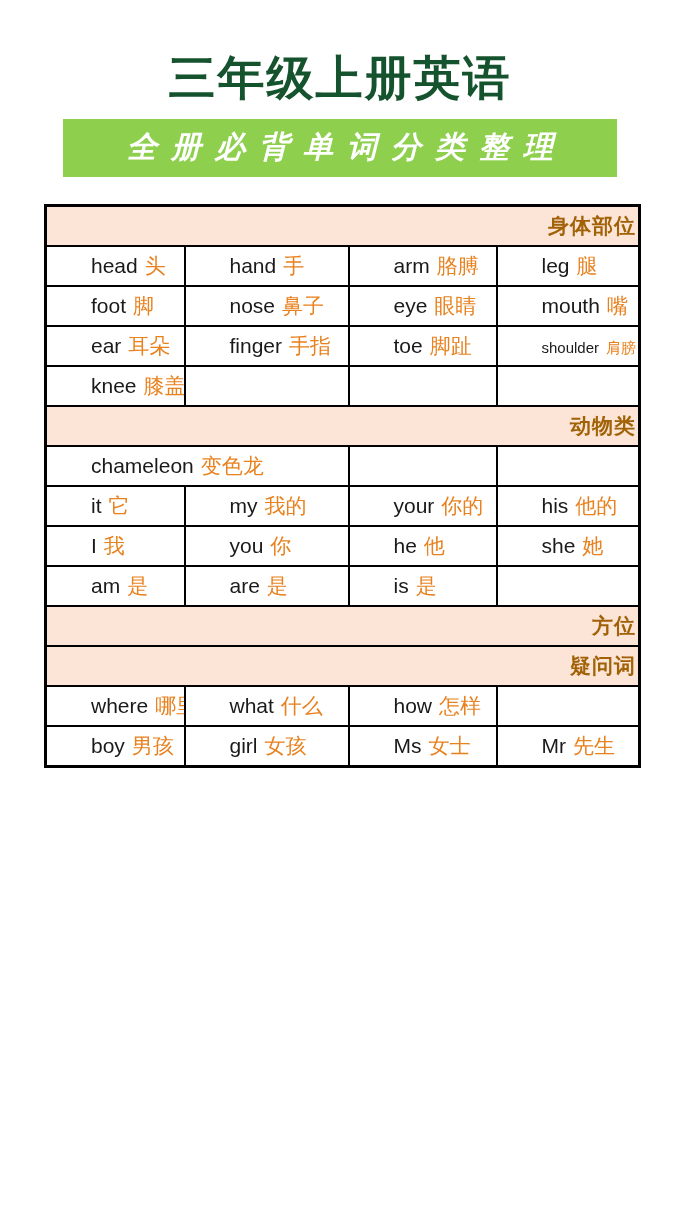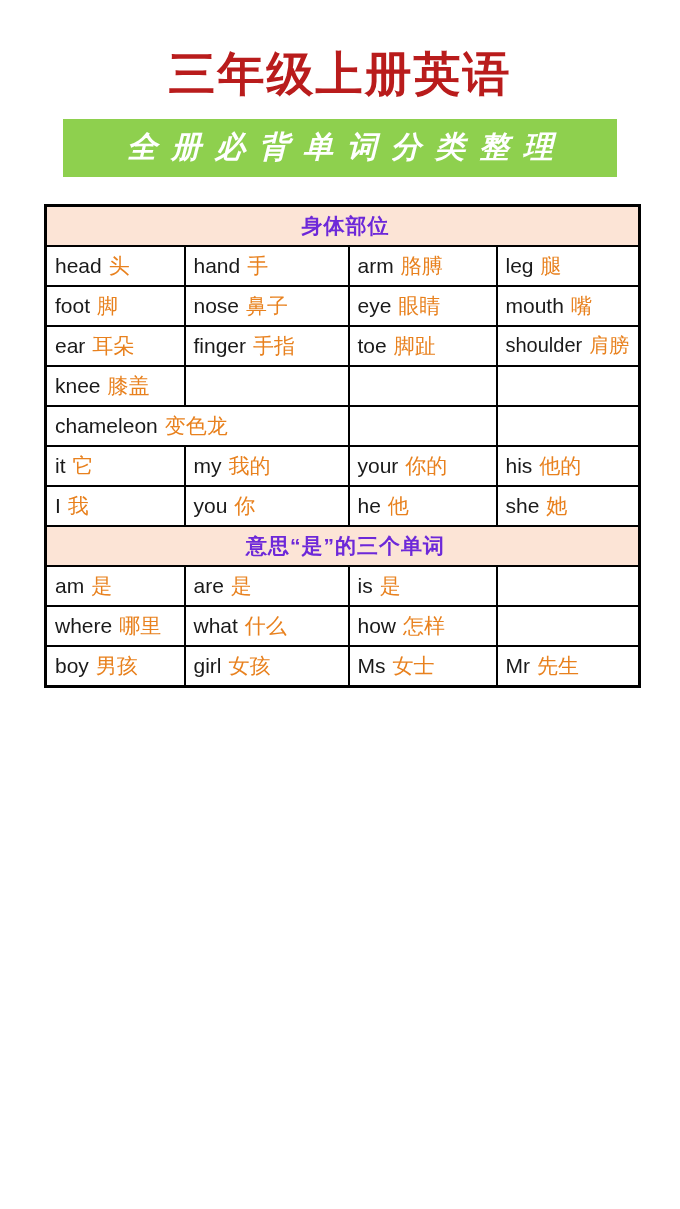--- a/index.html
+++ b/index.html
@@ -11,23 +11,22 @@
     overflow: hidden;
     font-family: "Liberation Sans", sans-serif;
   }
   .page-title {
     margin: 0;
     padding-top: 52px;
     text-align: center;
     font-size: 47px;
     line-height: 1.1;
     font-weight: bold;
-    color: #b91c1c;
+    color: #14532d;
     letter-spacing: 2px;
-    font-family: Liberation Mono, monospace;
   }
   .banner {
     margin: 15px auto 0 auto;
     width: 554px;
     height: 58px;
     background: #8ED04E;
     color: #ffffff;
     display: flex;
     align-items: center;
     justify-content: center;
@@ -49,30 +48,30 @@
     border: 2px solid #000000;
     height: 38px;
     padding: 0 2px 0 8px;
     font-size: 21px;
     vertical-align: middle;
     white-space: nowrap;
     overflow: hidden;
   }
   td.section-cell {
     background: #FCE4D6;
-    color: #6d28d9;
+    color: #a16207;
     font-weight: bold;
-    text-align: center;
+    text-align: right;
     font-size: 21px;
     padding: 0;
     letter-spacing: 1px;
   }
-  .en { color: #1A1A1A; }
+  .en { color: #1A1A1A; margin-left: 36px; }
   .zh { color: #E8811E; margin-left: 7px; }
-  .small { font-size: 20px; }
+  .small { font-size: 15px; }
 </style>
 </head>
 <body>
 
 <h1 class="page-title">三年级上册英语</h1>
 
 <div class="banner">
   <span>全册必背单词分类整理</span>
 </div>
 
@@ -105,44 +104,50 @@
         <td><span class="en">toe</span><span class="zh">脚趾</span></td>
         <td><span class="en small">shoulder</span><span class="zh small">肩膀</span></td>
       </tr>
       <tr>
         <td><span class="en">knee</span><span class="zh">膝盖</span></td>
         <td></td>
         <td></td>
         <td></td>
       </tr>
       <tr>
+        <td colspan="4" class="section-cell">动物类</td>
+      </tr>
+      <tr>
         <td colspan="2"><span class="en">chameleon</span><span class="zh">变色龙</span></td>
         <td></td>
         <td></td>
       </tr>
       <tr>
         <td><span class="en">it</span><span class="zh">它</span></td>
         <td><span class="en">my</span><span class="zh">我的</span></td>
         <td><span class="en">your</span><span class="zh">你的</span></td>
         <td><span class="en">his</span><span class="zh">他的</span></td>
       </tr>
       <tr>
         <td><span class="en">I</span><span class="zh">我</span></td>
         <td><span class="en">you</span><span class="zh">你</span></td>
         <td><span class="en">he</span><span class="zh">他</span></td>
         <td><span class="en">she</span><span class="zh">她</span></td>
       </tr>
       <tr>
-        <td colspan="4" class="section-cell">意思“是”的三个单词</td>
-      </tr>
-      <tr>
         <td><span class="en">am</span><span class="zh">是</span></td>
         <td><span class="en">are</span><span class="zh">是</span></td>
         <td><span class="en">is</span><span class="zh">是</span></td>
         <td></td>
+      </tr>
+      <tr>
+        <td colspan="4" class="section-cell">方位</td>
+      </tr>
+      <tr>
+        <td colspan="4" class="section-cell">疑问词</td>
       </tr>
       <tr>
         <td><span class="en">where</span><span class="zh">哪里</span></td>
         <td><span class="en">what</span><span class="zh">什么</span></td>
         <td><span class="en">how</span><span class="zh">怎样</span></td>
         <td></td>
       </tr>
       <tr>
         <td><span class="en">boy</span><span class="zh">男孩</span></td>
         <td><span class="en">girl</span><span class="zh">女孩</span></td>

